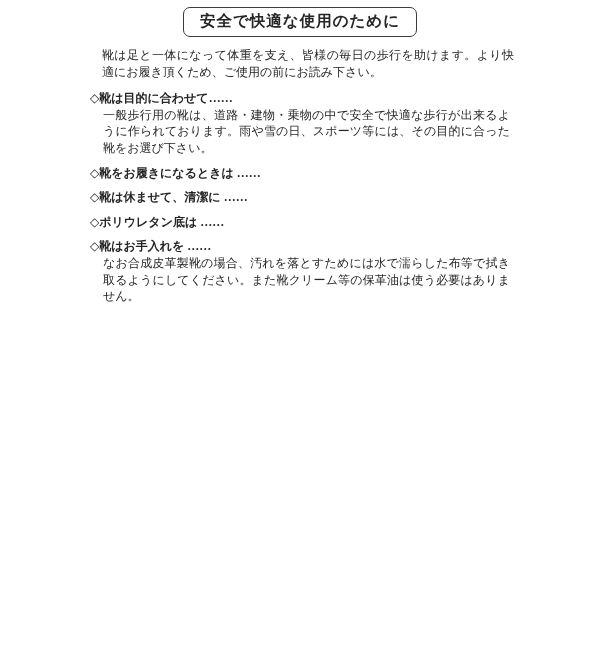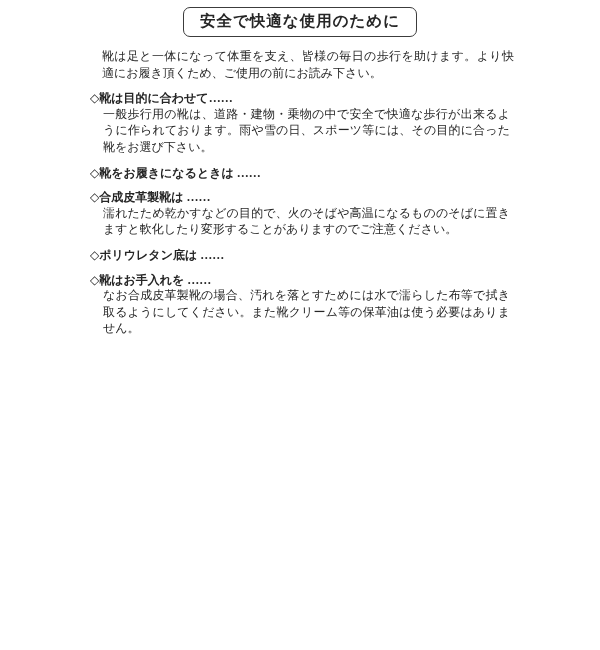--- a/index.html
+++ b/index.html
@@ -32,29 +32,29 @@
   }
   .content {
     padding: 11px 86px 0 90px;
     font-size: 12px;
     line-height: 16.6px;
     text-align: justify;
   }
   .intro {
     padding-left: 12px;
     margin: 0 0 9px 0;
+    font-family: Liberation Mono, monospace;
   }
   .section { margin: 0 4px 8px 0; }
   .section-heading {
     font-weight: bold;
   }
   .section-body {
     padding-left: 13px;
     margin: 0;
-    font-family: Liberation Mono, monospace;
   }
 </style>
 </head>
 <body>
 
 <div class="page">
 
   <div class="title-wrap">
     <div class="title-box">安全で快適な使用のために</div>
   </div>
@@ -67,26 +67,23 @@
       <div class="section-heading">◇靴は目的に合わせて……</div>
       <p class="section-body">一般歩行用の靴は、道路・建物・乗物の中で安全で快適な歩行が出来るように作られております。雨や雪の日、スポーツ等には、その目的に合った靴をお選び下さい。</p>
     </div>
 
 
     <div class="section">
       <div class="section-heading">◇靴をお履きになるときは ……</div>
     </div>
 
     <div class="section">
+      <div class="section-heading">◇靴は休ませて、清潔に ……</div>
     </div>
 
-    <div class="section">
-      <div class="section-heading">◇合成皮革製靴は ……</div>
-      <p class="section-body">濡れたため乾かすなどの目的で、火のそばや高温になるもののそばに置きますと軟化したり変形することがありますのでご注意ください。</p>
-    </div>
 
     <div class="section">
       <div class="section-heading">◇ポリウレタン底は ……</div>
     </div>
 
     <div class="section">
       <div class="section-heading">◇靴はお手入れを ……</div>
       <p class="section-body">なお合成皮革製靴の場合、汚れを落とすためには水で濡らした布等で拭き取るようにしてください。また靴クリーム等の保革油は使う必要はありません。</p>
     </div>
 

